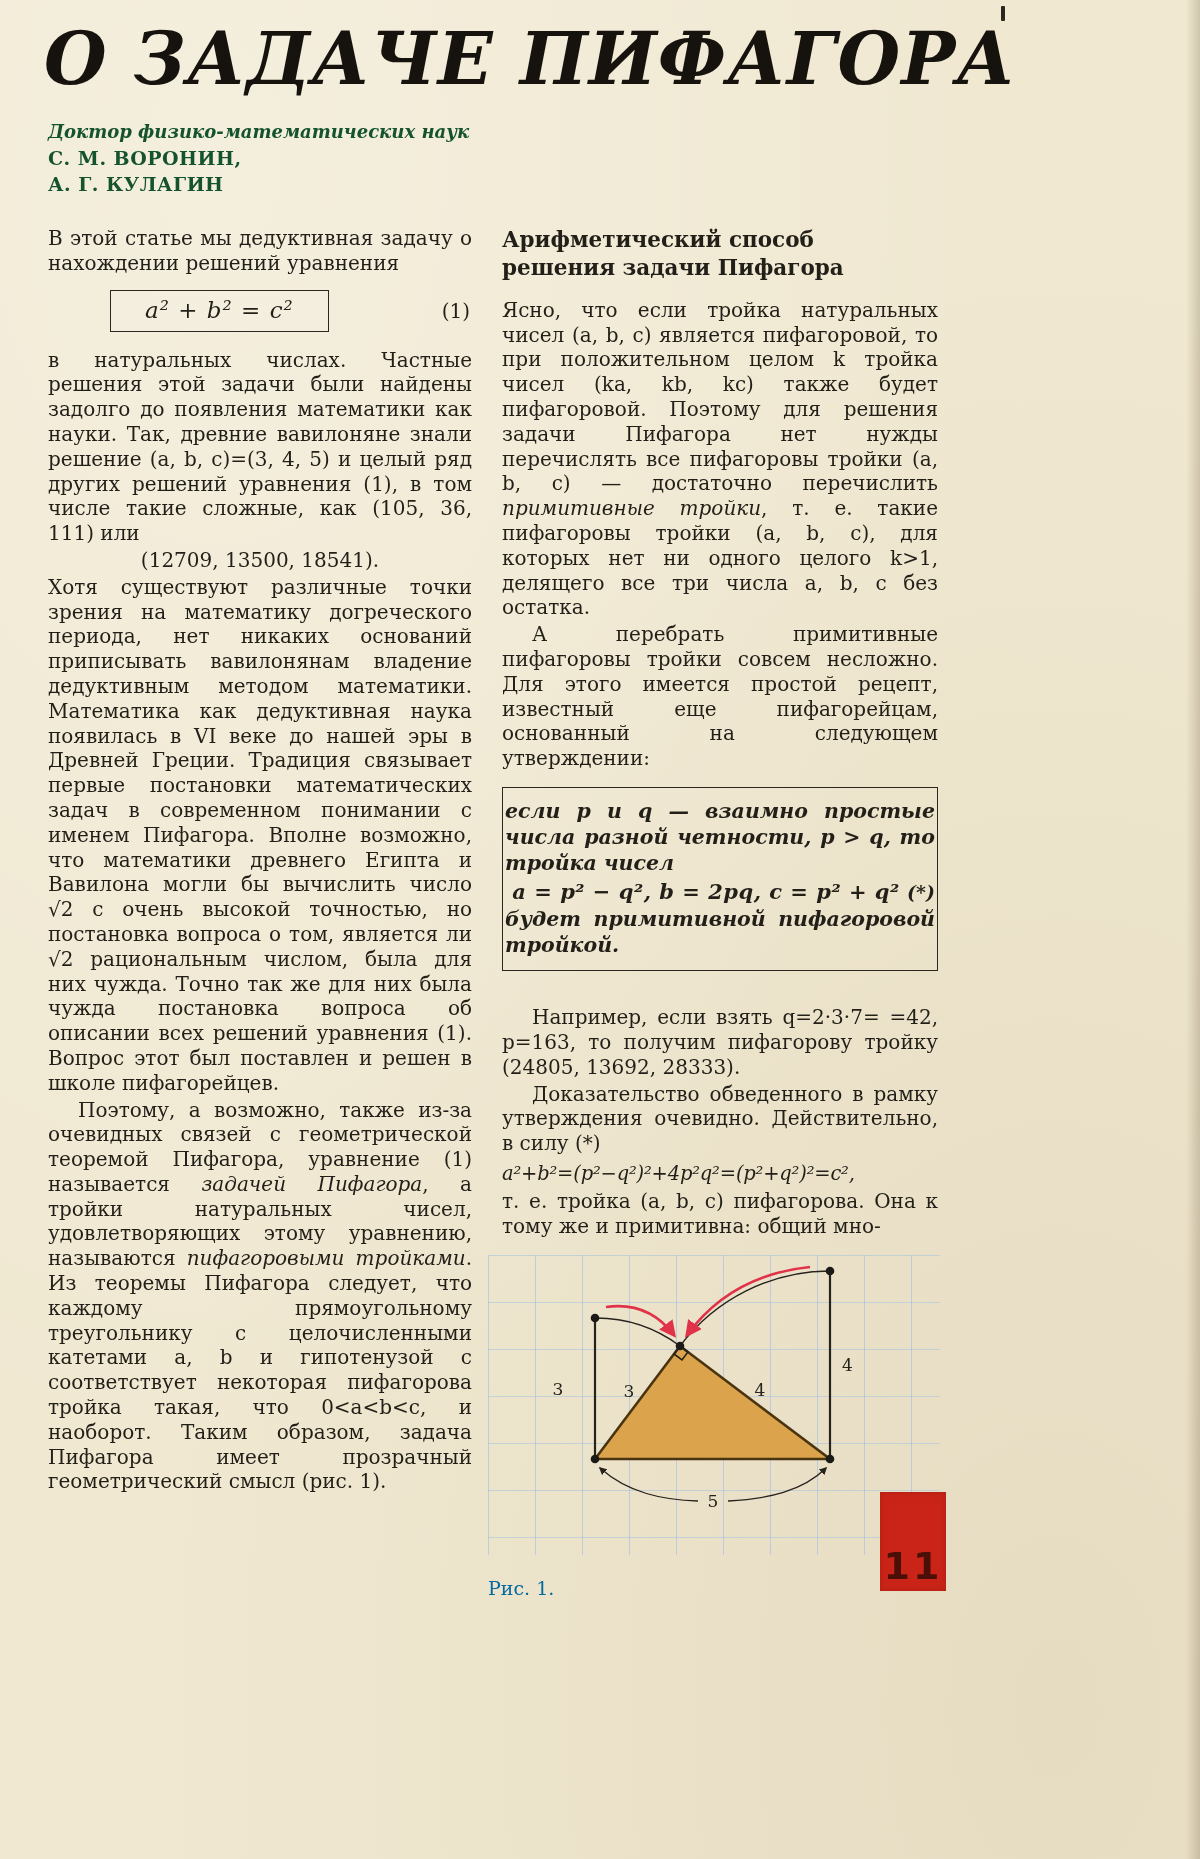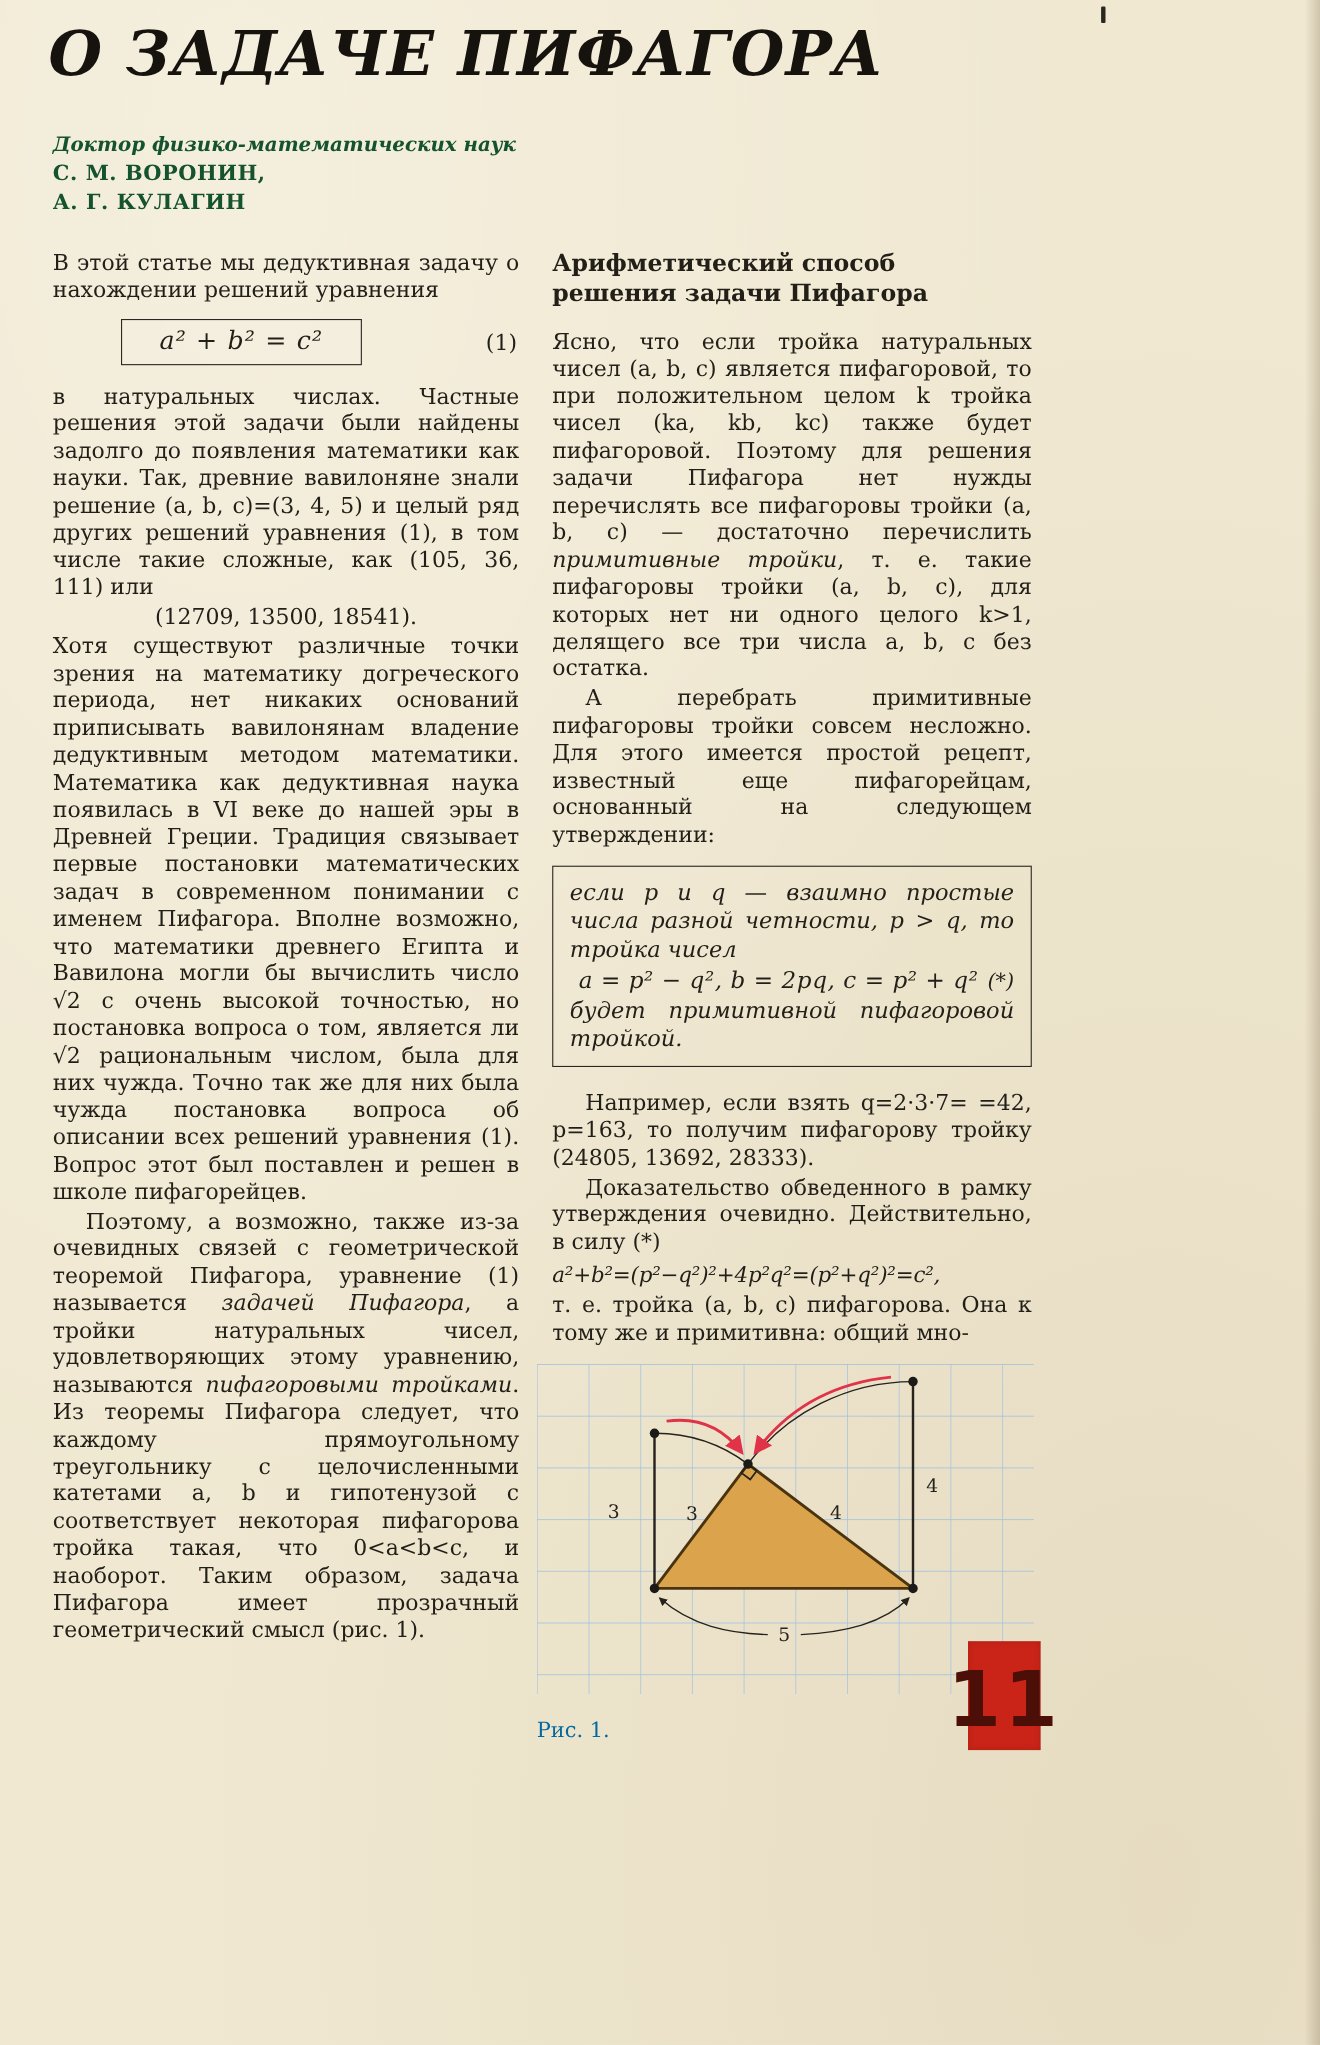--- a/index.html
+++ b/index.html
@@ -10,21 +10,21 @@
       radial-gradient(ellipse at 88% 92%, rgba(170,145,100,0.14), rgba(170,145,100,0) 60%),
       #f0e8d1;
     font-family:"DejaVu Serif","Liberation Serif",serif;
     color:#221f18;
   }
   .edge-shadow { position:absolute; right:0; top:0; bottom:0; width:14px;
     background:linear-gradient(to right, rgba(90,70,40,0), rgba(90,70,40,0.22)); }
   .scan-mark { position:absolute; left:1001px; top:6px; width:4px; height:15px; background:#2a2620; border-radius:1px; }
 
   h1.title { position:absolute; left:44px; top:16px; margin:0; white-space:nowrap;
-    font-size:56px; font-weight:bold; font-style:italic; letter-spacing:1px; color:#16130e; }
+    font-size:72px; font-weight:bold; font-style:italic; letter-spacing:1px; color:#16130e; }
 
   .authors { position:absolute; left:48px; top:120px; line-height:1.35; color:#14532d; }
   .degree { font-style:italic; font-weight:bold; font-size:18px; margin-bottom:2px; }
   .aname  { font-weight:bold; font-size:19px; letter-spacing:0.5px; }
 
   .col { position:absolute; top:226px; }
   .col-left  { left:48px;  width:424px; }
   .col-right { left:502px; width:436px; }
 
   p.just { margin:0 0 2px; text-align:justify; font-size:20px; line-height:1.24; hyphens:auto; }
@@ -33,36 +33,36 @@
   .em { font-style:italic; }
 
   .f1row { display:flex; align-items:center; margin:14px 0 16px;justify-content:flex-end; }
   .f1box { margin-left:62px; border:1.7px solid #2a2620; padding:6px 34px 8px;
     font-style:italic; font-size:23px; letter-spacing:1px; background:rgba(255,255,255,0.06); }
   .f1num { margin-left:auto; font-size:20px; padding-right:2px; }
 
   h2.heading { margin:0 0 16px; font-size:21.5px; line-height:1.3; font-weight:bold; }
   h2.heading span { display:block; }
 
-  .statement-box { border:1.8px solid #2a2620; padding:10px 15px 12px; margin:16px 0 20px; font-style:italic; }
+  .statement-box { border:1.8px solid #2a2620; padding:10px 2px 12px; margin:16px 0 34px; font-style:italic;font-weight:bold; }
   .statement-box .bline { text-align:justify; font-size:20.5px; line-height:1.27; margin:0; }
   .boxformula { display:flex; align-items:baseline; margin:3px 0 2px; font-size:21px; }
   .boxformula .f { flex:1; text-align:center; letter-spacing:0.5px; }
   .boxformula .mark { font-size:19px; }
 
   .formula2 { margin:6px 0 4px; font-style:italic; font-size:19.5px; letter-spacing:-0.2px; white-space:nowrap; }
 
   figure.fig { margin:16px 0 0 -14px; width:452px; }
   .figcaption { font-size:19px; margin-top:18px; color:#0369a1; }
 
   .pagenum { position:absolute; left:880px; top:1492px; width:66px; height:99px;
     background:#ca2418; display:flex; align-items:flex-end; justify-content:center;
     box-shadow:inset 0 0 6px rgba(0,0,0,0.15); }
   .pagenum span { font-family:"DejaVu Sans","Liberation Sans",sans-serif; font-weight:bold;
-    font-size:70px; line-height:1.3; color:#4c0f08; letter-spacing:3px; }
+    font-size:38px; line-height:1.3; color:#4c0f08; letter-spacing:3px; }
 </style>
 </head>
 <body>
 
 <div class="edge-shadow"></div>
 <div class="scan-mark"></div>
 
 <h1 class="title">О ЗАДАЧЕ ПИФАГОРА</h1>
 
 <div class="authors">

